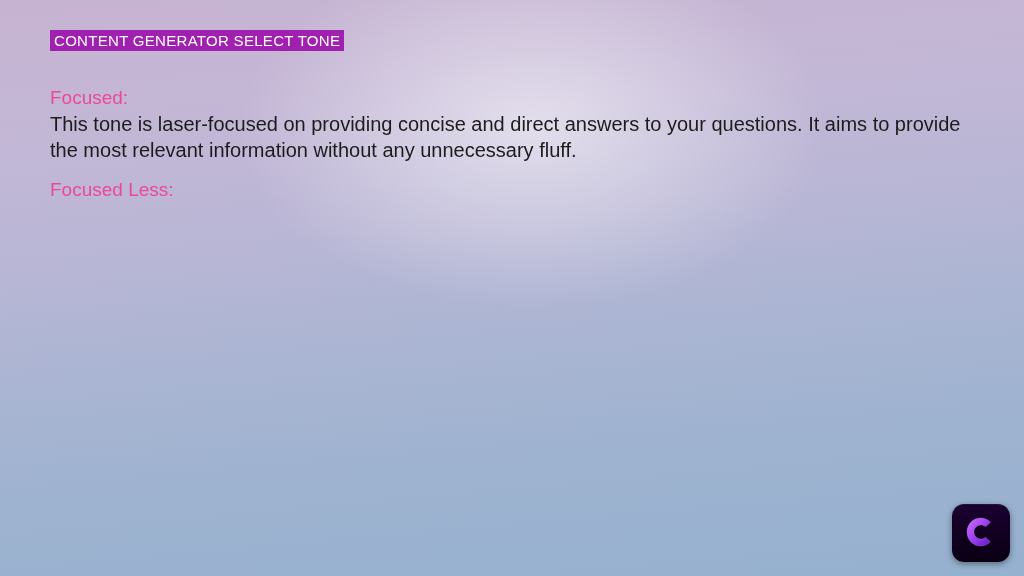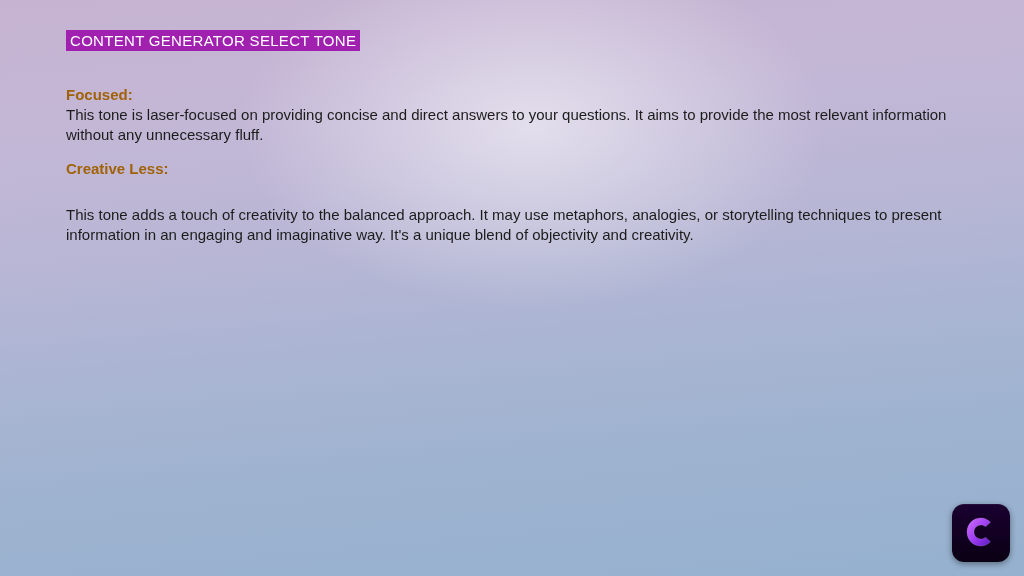--- a/index.html
+++ b/index.html
@@ -6,48 +6,47 @@
   html, body { width: 1024px; height: 576px; overflow: hidden; }
   body {
     font-family: Arial, Helvetica, sans-serif;
     background:
       radial-gradient(ellipse 420px 260px at 52% 22%, rgba(255,255,255,0.55), rgba(255,255,255,0) 70%),
       linear-gradient(175deg, #c6b3d1 0%, #c3b7d6 22%, #b9b6d5 40%, #aab5d3 58%, #9fb3d0 74%, #95b1cf 100%);
     position: relative;
   }
   .page {
     padding: 30px 50px 20px 50px;
-    margin-left: 16px;
   }
   .title-band {
     display: inline-block;
     background: #a020b0;
     color: #ffffff;
     font-size: 15px;
     font-weight: 400;
     letter-spacing: 0.3px;
     padding: 2px 4px;
     margin-bottom: 34px;
     font-family: Arial, sans-serif;
   }
   .section {
     margin-bottom: 14px;
   }
   .section.gap-before {
     margin-top: 26px;
   }
   .heading {
-    color: #a16207;
-    font-size: 15px;
-    font-weight: 700;
+    color: #ec4899;
+    font-size: 19px;
+    font-weight: 400;
     line-height: 1.35;
   }
   .body {
     color: #1c1c1c;
-    font-size: 15px;
+    font-size: 20px;
     line-height: 1.32;
   }
   .logo-badge {
     position: absolute;
     right: 14px;
     bottom: 14px;
     width: 58px;
     height: 58px;
     border-radius: 12px;
     background: linear-gradient(180deg, #1a0030 0%, #0a0014 100%);
@@ -64,31 +63,30 @@
 <div class="page">
 
   <div class="title-band">CONTENT GENERATOR SELECT TONE</div>
 
   <div class="section">
     <div class="heading">Focused:</div>
     <div class="body">This tone is laser-focused on providing concise and direct answers to your questions. It aims to provide the most relevant information without any unnecessary fluff.</div>
   </div>
 
   <div class="section">
-    <div class="heading">Creative Less:</div>
+    <div class="heading">Focused Less:</div>
   </div>
 
   <div class="section">
   </div>
 
   <div class="section">
   </div>
 
   <div class="section gap-before">
-    <div class="body">This tone adds a touch of creativity to the balanced approach. It may use metaphors, analogies, or storytelling techniques to present information in an engaging and imaginative way. It's a unique blend of objectivity and creativity.</div>
   </div>
 
 </div>
 
 <div class="logo-badge">
   <svg width="40" height="40" viewBox="0 0 40 40">
     <defs>
       <linearGradient id="g1" x1="0" y1="0" x2="1" y2="1">
         <stop offset="0%" stop-color="#d070ff"></stop>
         <stop offset="55%" stop-color="#9a3af0"></stop>

